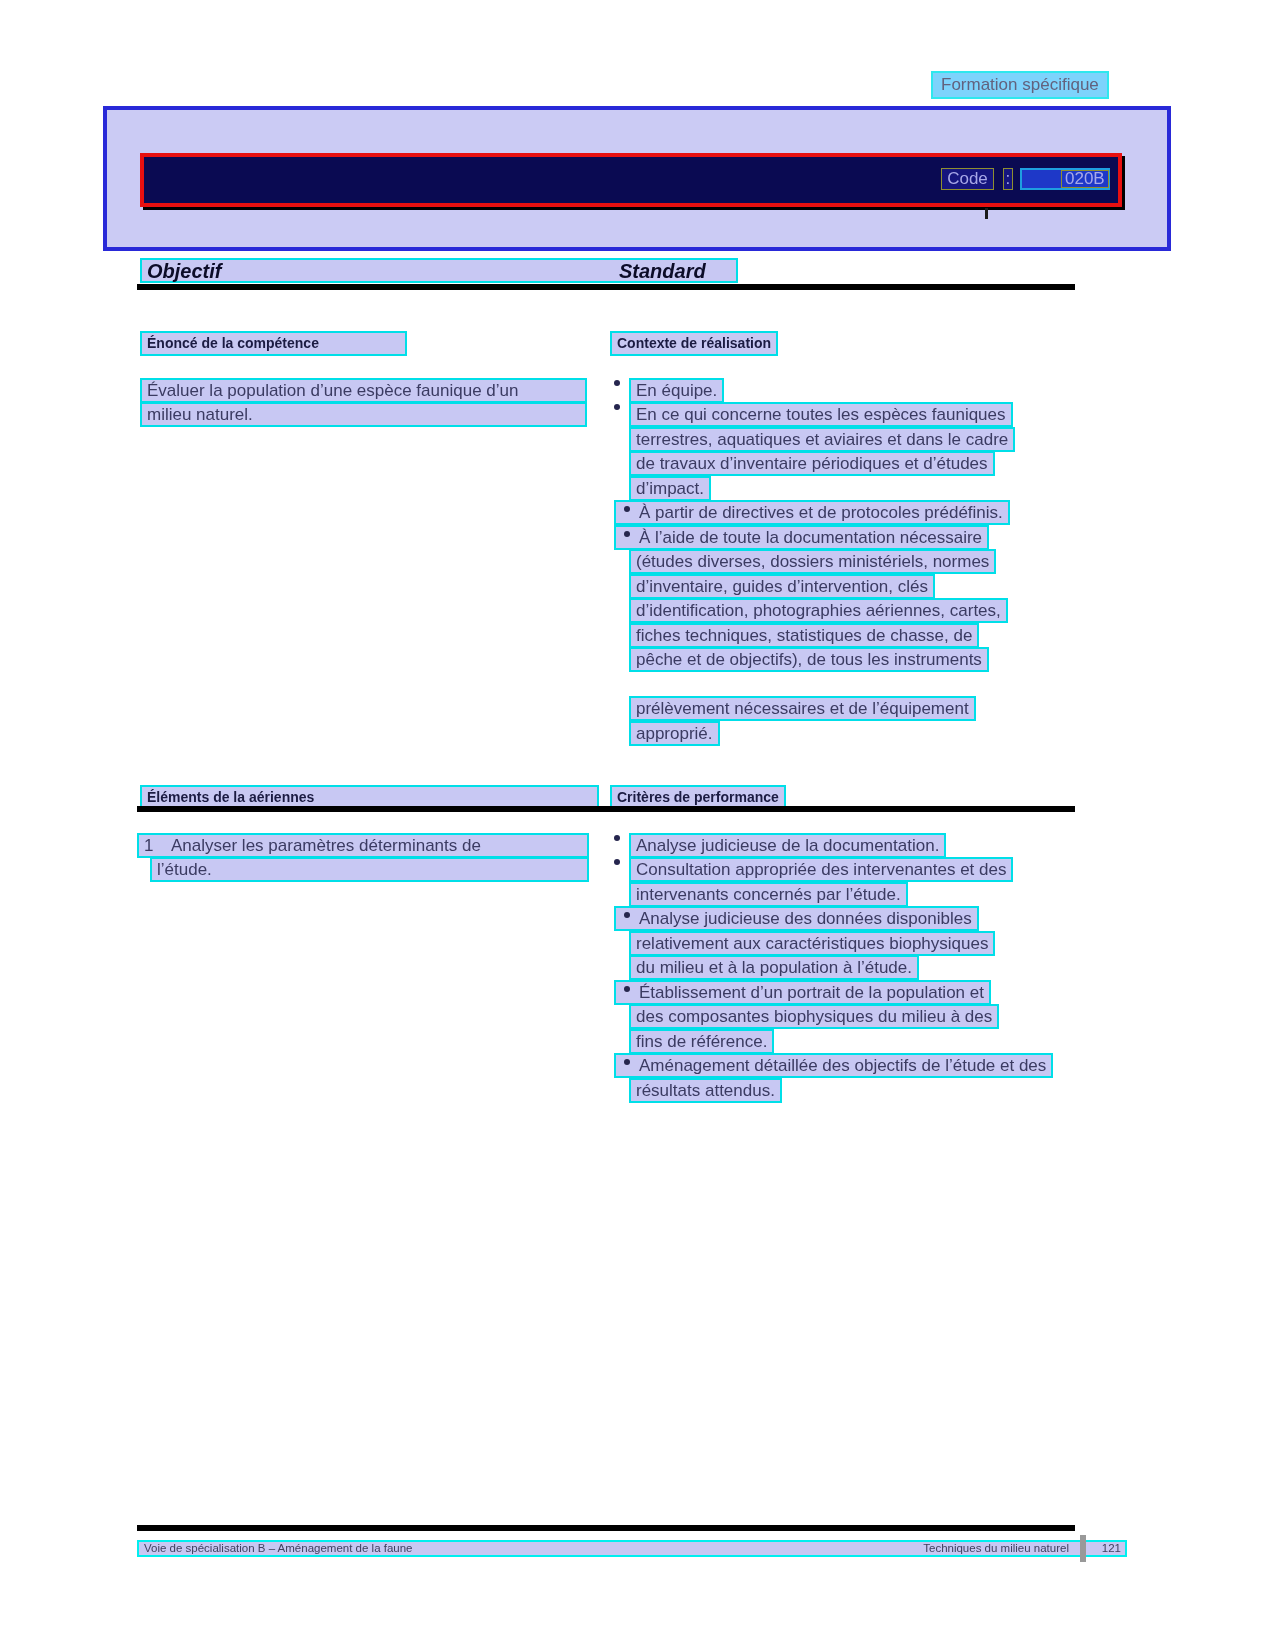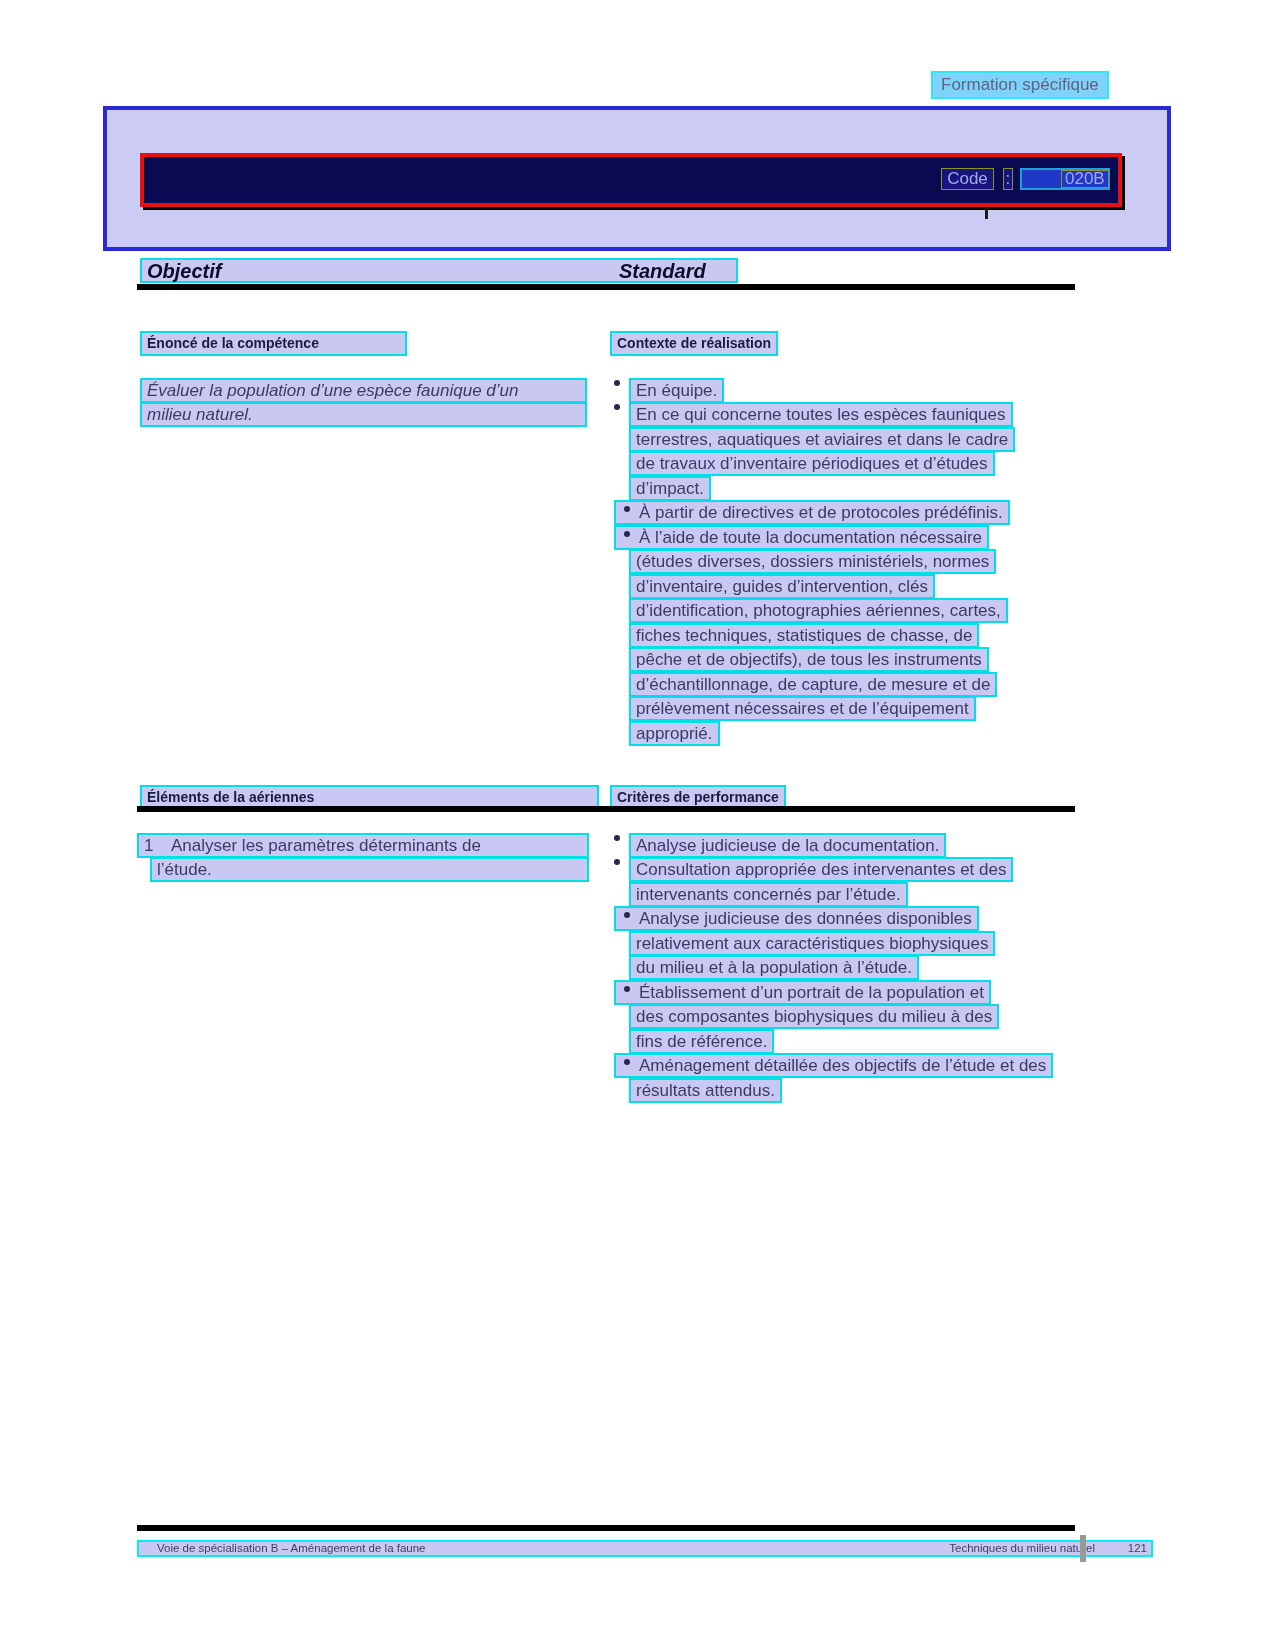--- a/index.html
+++ b/index.html
@@ -9,21 +9,21 @@
   
   .hl{display:inline-block;background:#c8c8f3;border:2px solid #00dfe8;
       padding:1px 5px;line-height:19px;height:19px;vertical-align:top;
       box-sizing:content-box;}
   .line{position:absolute;left:614px;white-space:nowrap;font-size:17px;color:#3b3b62;}
   .lline{left:140px;}
   .pad{padding-left:15px;}
   .dot{display:inline-block;width:6px;height:6px;border-radius:3px;background:#26264e;
        margin-right:9px;vertical-align:7px;}
   .hl .dot{margin-left:3px;margin-right:9px;vertical-align:6px;}
-  .w433{width:433px;font-style:italic;}
+  .w433{width:433px;}
   .w438{width:438px;}
   .w425{width:425px;}
   .num{display:inline-block;width:27px;}
 
   .rule{position:absolute;left:137px;width:938px;height:6px;background:#000;}
 
   .big-h{position:absolute;left:140px;top:258px;width:584px;height:21px;
          background:#c8c8f3;border:2px solid #00dfe8;padding:0 5px;
          font-size:20px;font-weight:bold;font-style:italic;color:#0c0c28;line-height:22px;}
   .big-h .c1{display:inline-block;width:472px;}
@@ -45,21 +45,21 @@
   .code-colon{display:inline-block;border:1px solid #8f8f2f;background:#15157d;
               padding:0 2px;line-height:20px;margin-left:4px;vertical-align:top;}
   .code-value-box{display:inline-block;background:#1e38c8;border:2px solid #1e9fe0;
                   width:86px;text-align:right;line-height:18px;margin-left:2px;vertical-align:top;}
   .code-value{display:inline-block;border:1px solid #8f8f2f;padding:0 3px;line-height:16px;margin-left:39px;}
 
   .tick{position:absolute;left:985px;top:208px;width:3px;height:11px;background:#1a1a1a;}
 
   .footer-strip{position:absolute;left:137px;top:1540px;width:976px;height:13px;
                 background:#c8c8f3;border:2px solid #00efef;font-size:11.5px;
-                color:#40405e;line-height:13px;padding:0 18px;white-space:nowrap;}
+                color:#40405e;line-height:13px;padding:0 5px;white-space:nowrap;}
   .footer-right{position:absolute;right:56px;top:0;}
   .footer-page{position:absolute;right:4px;top:0;}
   .footer-bar{position:absolute;left:941px;top:-7px;width:6px;height:27px;background:#999;}
 </style>
 </head>
 <body>
 
 <div class="page">
 
   <div class="tag">Formation spécifique</div>
@@ -97,21 +97,20 @@
   <div class="line pad" style="top:427px"><span class="hl"><span>terrestres, aquatiques et aviaires et dans le cadre</span></span></div>
   <div class="line pad" style="top:451px"><span class="hl"><span>de travaux d’inventaire périodiques et d’études</span></span></div>
   <div class="line pad" style="top:476px"><span class="hl"><span>d’impact.</span></span></div>
   <div class="line" style="top:500px"><span class="hl"><span class="dot"></span><span>À partir de directives et de protocoles prédéfinis.</span></span></div>
   <div class="line" style="top:525px"><span class="hl"><span class="dot"></span><span>À l’aide de toute la documentation nécessaire</span></span></div>
   <div class="line pad" style="top:549px"><span class="hl"><span>(études diverses, dossiers ministériels, normes</span></span></div>
   <div class="line pad" style="top:574px"><span class="hl"><span>d’inventaire, guides d’intervention, clés</span></span></div>
   <div class="line pad" style="top:598px"><span class="hl"><span>d’identification, photographies aériennes, cartes,</span></span></div>
   <div class="line pad" style="top:623px"><span class="hl"><span>fiches techniques, statistiques de chasse, de</span></span></div>
   <div class="line pad" style="top:647px"><span class="hl"><span>pêche et de objectifs), de tous les instruments</span></span></div>
-  <div class="line pad" style="top:672px"><span class="hl"><span>d’échantillonnage, de capture, de mesure et de</span></span></div>
   <div class="line pad" style="top:696px"><span class="hl"><span>prélèvement nécessaires et de l’équipement</span></span></div>
   <div class="line pad" style="top:721px"><span class="hl"><span>approprié.</span></span></div>
 
   <div class="col-h" style="left:140px;top:785px;width:445px">Éléments de la aériennes</div>
   <div class="col-h" style="left:610px;top:785px">Critères de performance</div>
   <div class="rule" style="top:806px"></div>
 
   <div class="line" style="left:137px;top:833px">
     <span class="hl w438"><span class="num">1</span><span>Analyser les paramètres déterminants de</span></span>
   </div>

